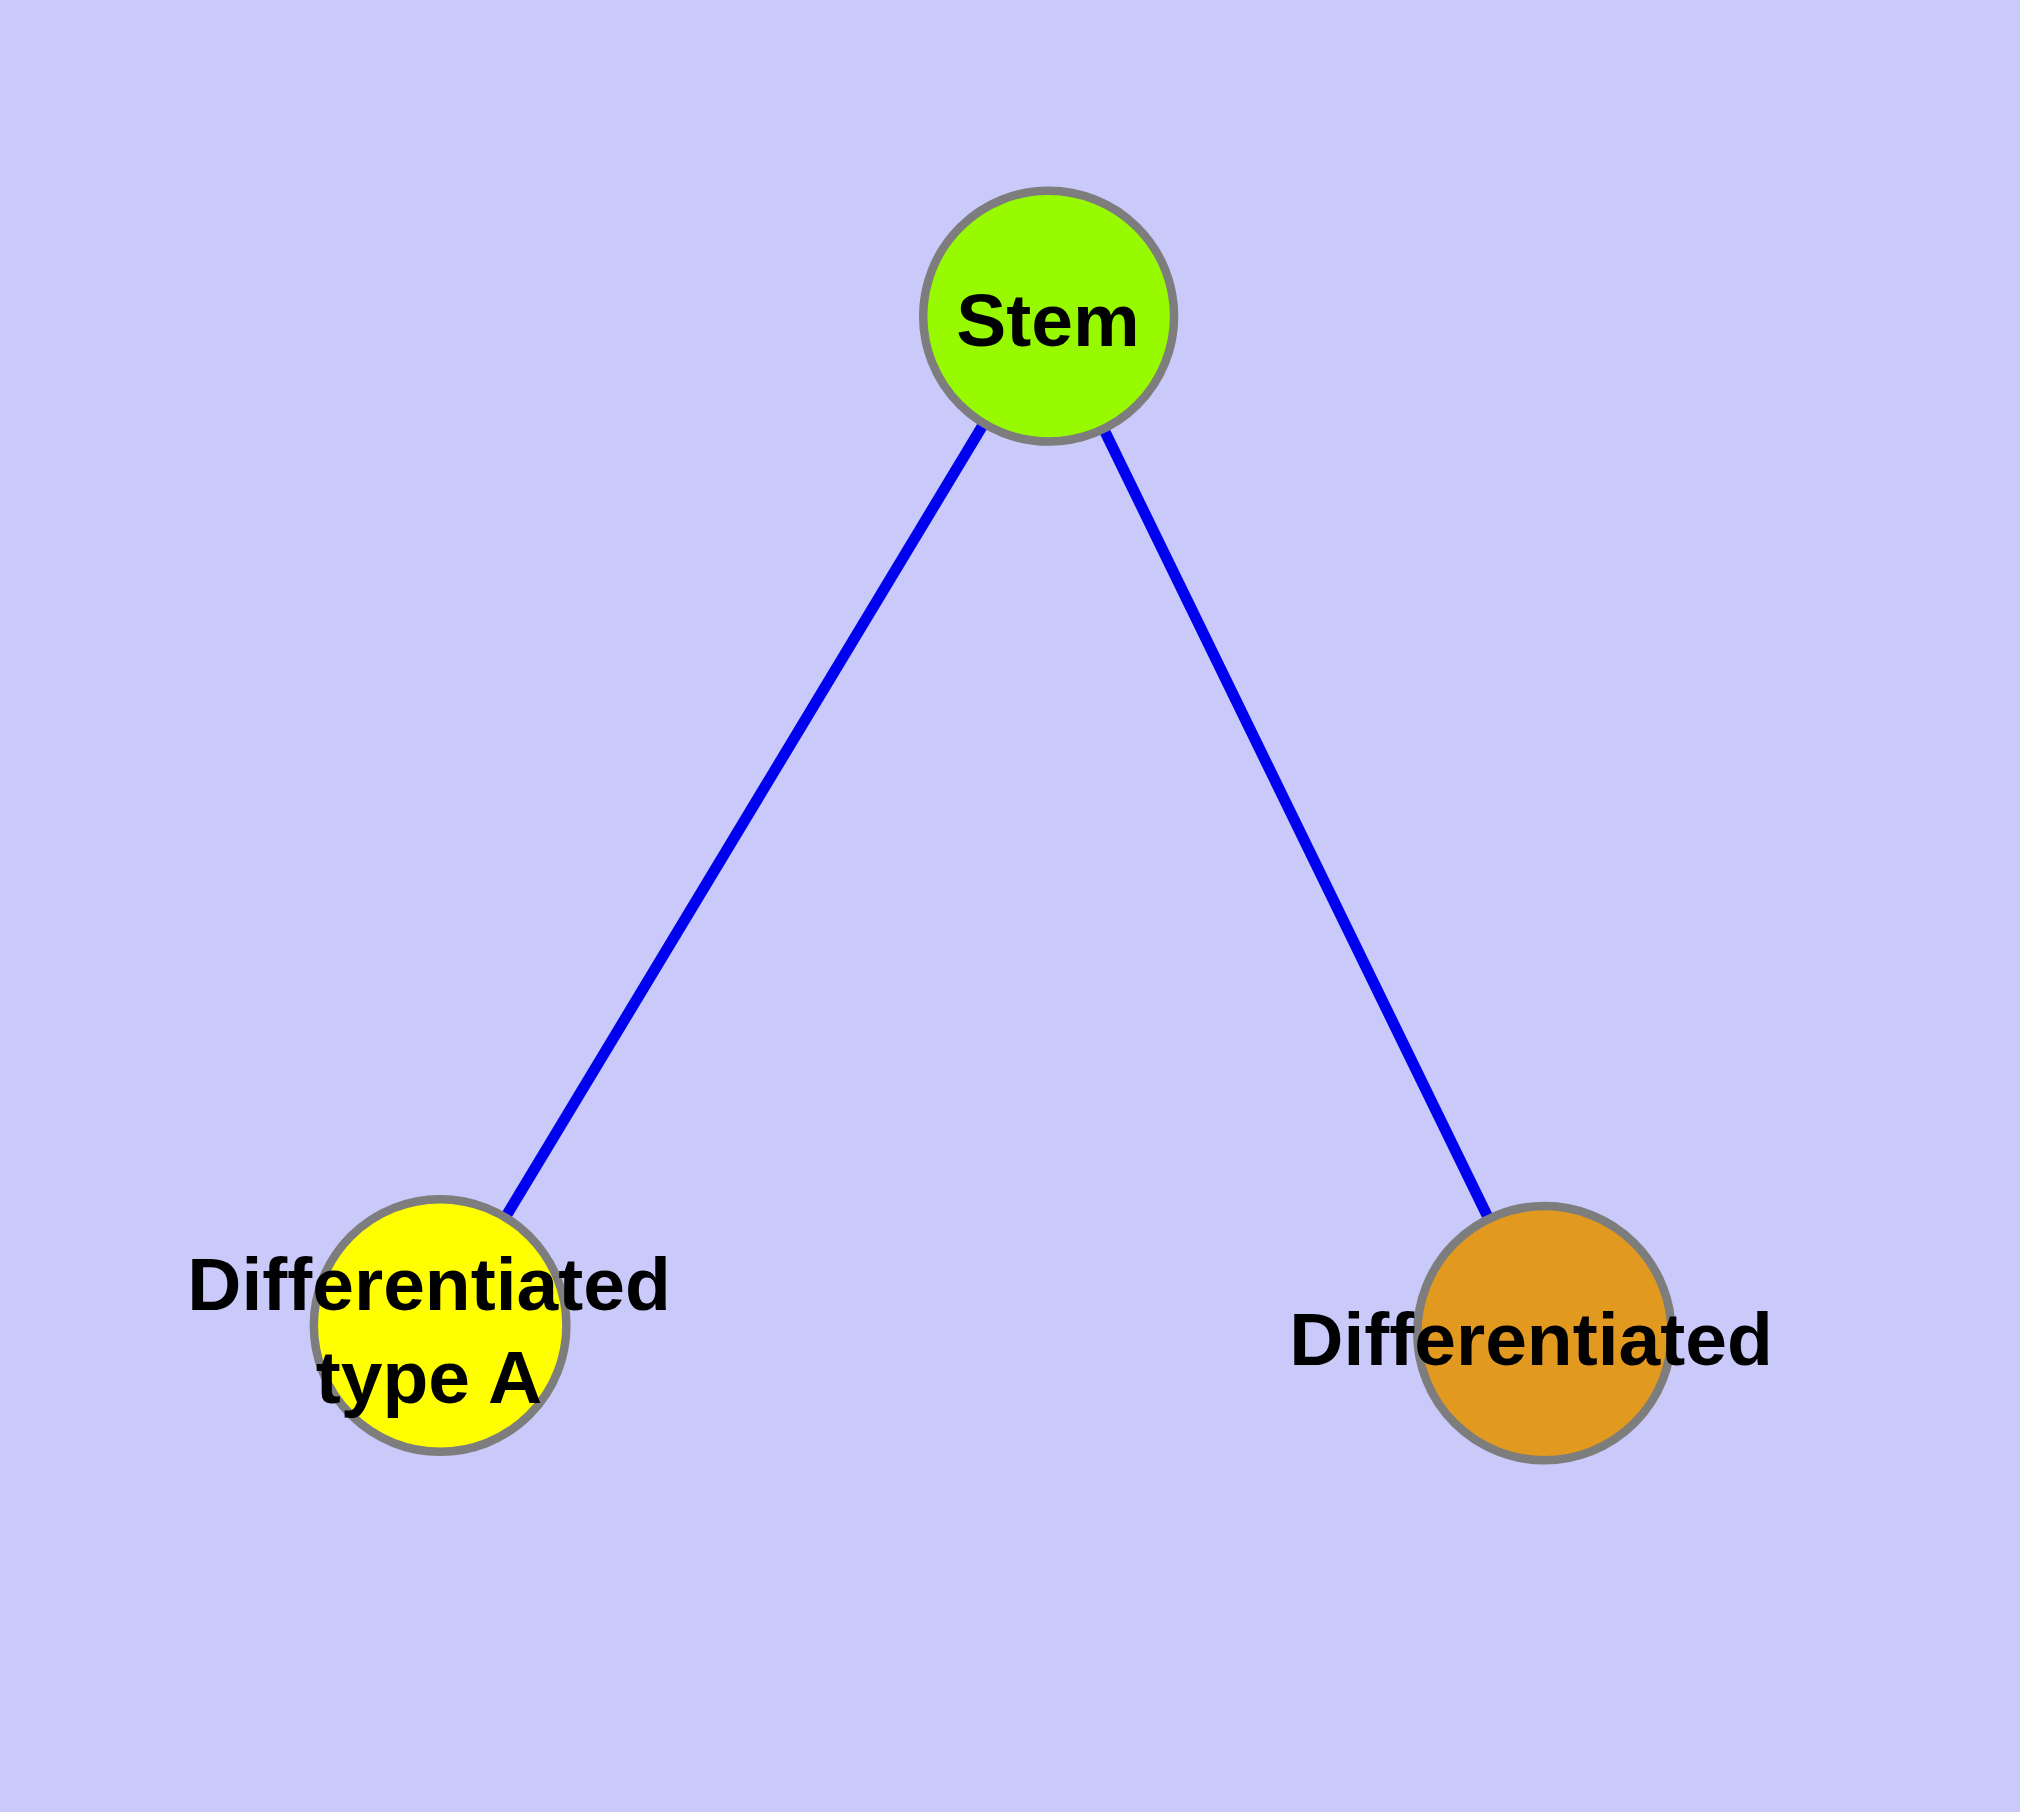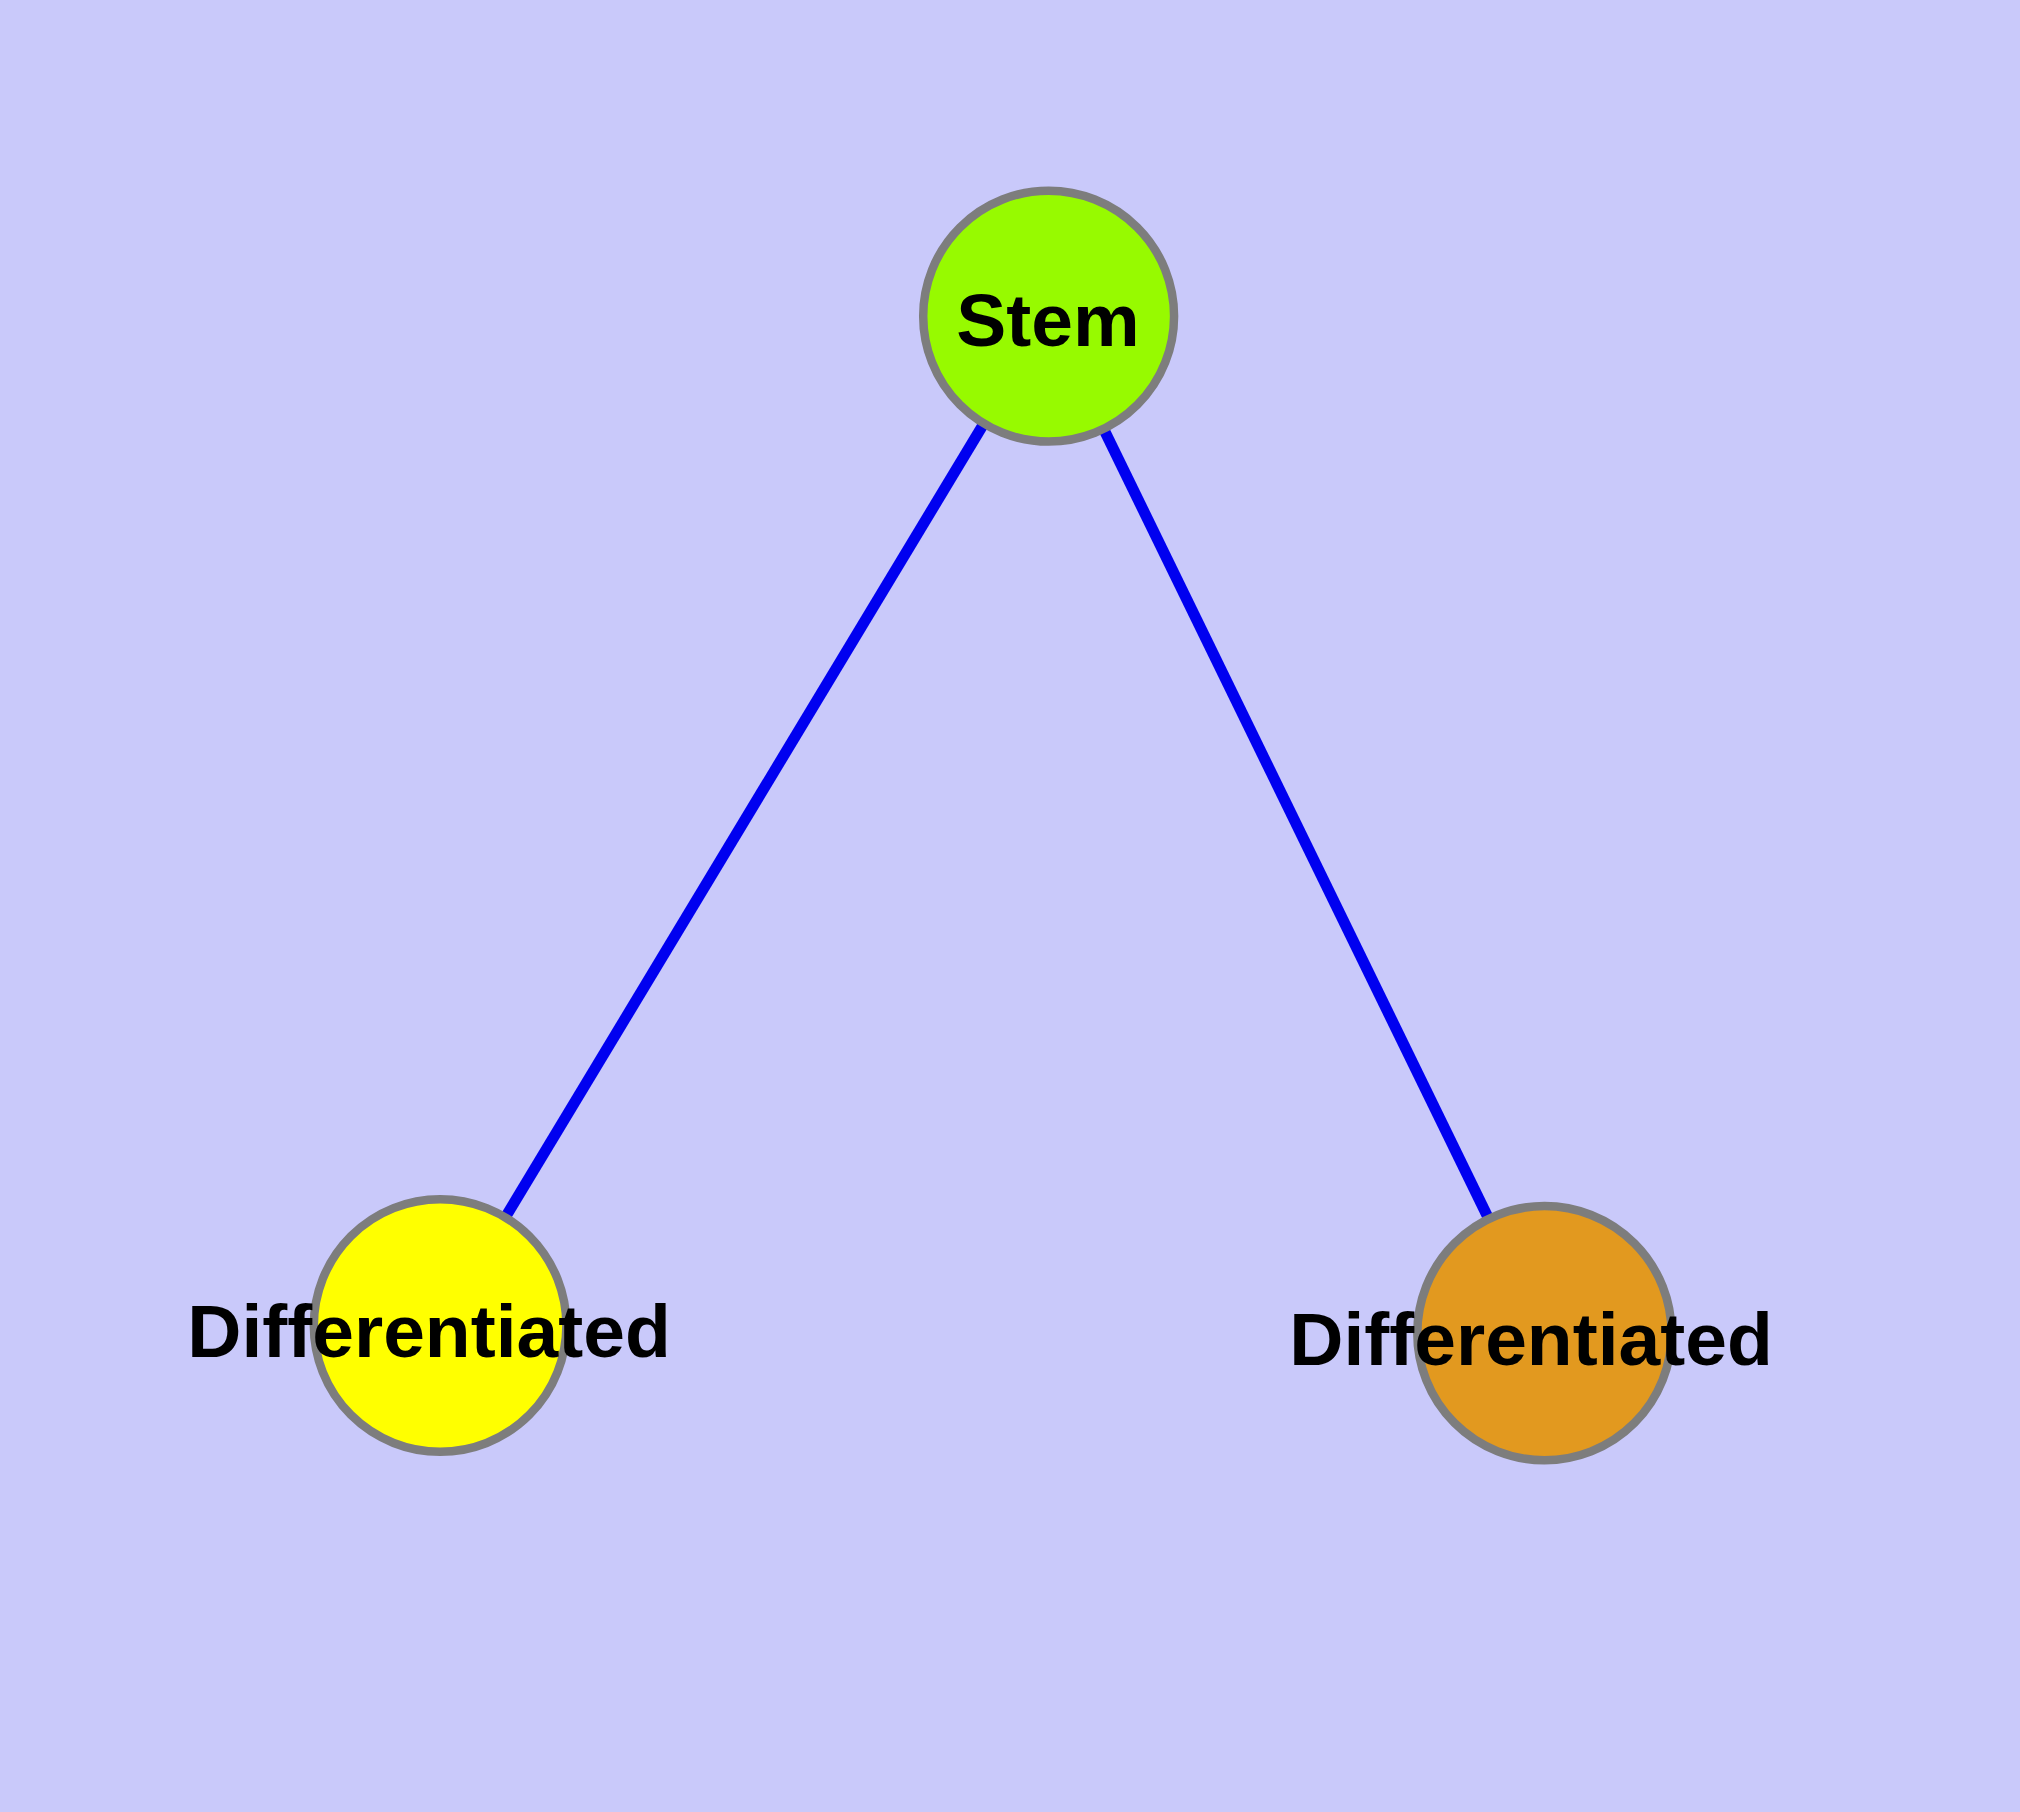--- a/index.html
+++ b/index.html
@@ -64,20 +64,21 @@
 
     <circle class="node-circle" cx="1822" cy="1573" r="150" fill="#e2991f" stroke="#7d7d7d"></circle>
   </svg>
 
   <div class="node-label" style="left: 1048px; top: 320px; color: rgb(0, 0, 0);">
     <span class="line">Stem</span>
   </div>
 
   <div class="node-label" style="left: 429px; top: 1331px; color: rgb(0, 0, 0);">
     <span class="line">Differentiated</span>
+    <span class="line">type A</span>
   </div>
 
   <div class="node-label" style="left: 1531px; top: 1339px; color: rgb(0, 0, 0);">
     <span class="line">Differentiated</span>
   </div>
 
 </div>
 
 
 </body></html>

